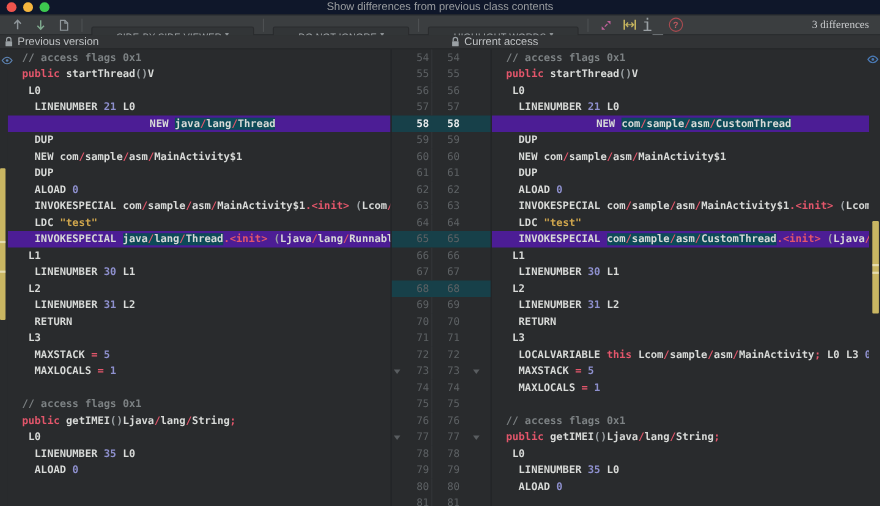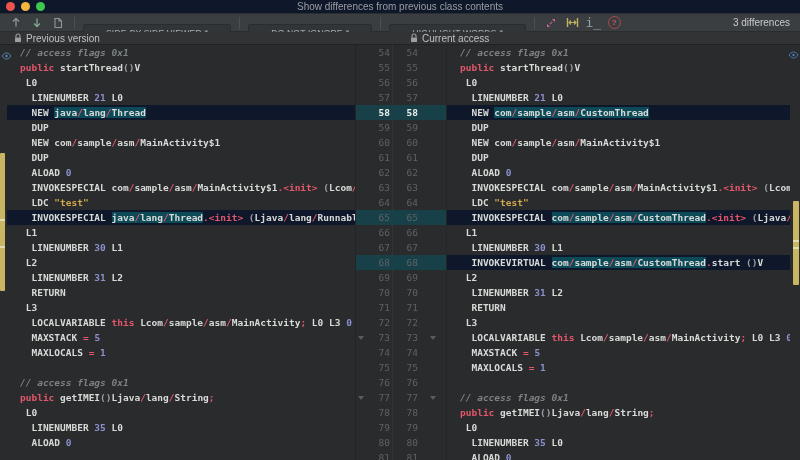--- a/index.html
+++ b/index.html
@@ -15,54 +15,54 @@
 
   
   .toolbar{position:relative;height:17px;background:#3b3e40;display:flex;align-items:center;
        padding:0 8px;gap:5px;border-bottom:1px solid #2a2c2e;}
   .tb-icon{display:flex;align-items:center;justify-content:center;width:16px;height:14px;cursor:default;}
   .tb-sep{width:1px;height:12px;background:#4d5052;margin:0 3px;}
   .tb-btn{display:flex;align-items:center;gap:3px;height:18px;padding:0 22px;background:#323537;
        border:1px solid #2a2c2e;border-radius:2px;color:#a6abae;font-size:8.5px;letter-spacing:.2px;margin-top:20px;}
   .caret{color:#8b9093;font-size:7px;line-height:1;font-family:"DejaVu Sans",sans-serif;}
   .spacer{flex:1;}
-  .diff-count{color:#c9cbcd;font-size:10px;padding-right:2px;}
+  .diff-count{color:#c9cbcd;font-size:10px;padding-right:2px;font-family:Liberation Serif, serif;}
   .help-ic{width:11px;height:11px;border:1.5px solid #a84b50;border-radius:50%;color:#c25b61;
        font-size:8px;font-weight:bold;display:flex;align-items:center;justify-content:center;}
-  .info-ic{color:#9aa0a4;font-size:13px;font-family:"DejaVu Sans Mono",monospace;line-height:1;}
+  .info-ic{color:#9aa0a4;font-size:16px;font-family:"DejaVu Sans Mono",monospace;line-height:1;}
 
   
   .pane-headers{position:relative;height:12px;background:#313335;border-bottom:1px solid #202224;}
   .pane-title{position:absolute;top:0;display:flex;align-items:center;gap:4px;
        color:#bfc2c4;font-size:10px;height:12px;}
-  .pane-title.left{left:14px;}
+  .pane-title.left{left:4px;}
   .pane-title.right{left:410px;}
 
   
   .diffbody{position:relative;display:flex;height:418px;background:#292b2d;}
   .sb{position:relative;background:#292b2d;}
   .sb-left{width:7px;}
   .sb-right{width:10px;}
   .thumb{position:absolute;background:#c9b662;border-radius:1px;}
   .thumb-l{left:0;width:5px;top:108px;height:138px;}
   .thumb-r{right:1px;width:6px;top:156px;height:84px;}
   .tick{position:absolute;height:2px;background:rgba(255,255,250,.5);}
   .sb-left .tick{left:0;width:5px;}
   .sb-right .tick{right:1px;width:6px;}
 
   .pane{overflow:hidden;position:relative;}
   .pane-left{width:348px;border-right:1px solid #222426;}
   .pane-right{flex:1;}
 
   .cl{height:15px;line-height:15px;white-space:pre;overflow:hidden;padding-left:13px;
       font-family:"DejaVu Sans Mono",monospace;font-size:9.5px;font-weight:600;color:#d8dad8;}
-  .cl.chg{background:#0f172a;}
+  .cl.chg{background:#4c1d95;text-align:center;}
   .hl{background:#0d4a58;}
   .tk-txt,.tk-path{color:#d8dad8;}
-  .tk-cmt{color:#7d8284;font-style:italic;font-weight:600;}
+  .tk-cmt{color:#7d8284;font-weight:600;}
   .tk-kw{color:#e3566b;}
   .tk-op{color:#e3566b;}
   .tk-num{color:#8e90ce;}
   .tk-str{color:#cfa64d;}
   .tk-pun{color:#9ba1a4;}
 
   
   .gutter{width:90px;background:#292b2d;border-right:1px solid #222426;}
   .g-row{display:grid;grid-template-columns:10px 26px 36px 1fr;height:15px;line-height:15px;
       font-family:"DejaVu Sans Mono",monospace;font-size:9.5px;color:#5e6265;}
@@ -190,21 +190,20 @@
         <div class="cl"><span class="tk-txt">  ALOAD </span><span class="tk-num">0</span></div>
         <div class="cl"><span class="tk-txt">  INVOKESPECIAL </span><span class="tk-path">com<span class="tk-op">/</span>sample<span class="tk-op">/</span>asm<span class="tk-op">/</span>MainActivity$1</span><span class="tk-op">.&lt;init&gt;</span><span class="tk-pun"> (</span><span class="tk-path">Lcom<span class="tk-op">/</span>sa</span></div>
         <div class="cl"><span class="tk-txt">  LDC </span><span class="tk-str">"test"</span></div>
         <div class="cl chg"><span class="tk-txt">  INVOKESPECIAL </span><span class="tk-path hl">java<span class="tk-op">/</span>lang<span class="tk-op">/</span>Thread</span><span class="tk-op">.&lt;init&gt;</span><span class="tk-pun"> (</span><span class="tk-path">Ljava<span class="tk-op">/</span>lang<span class="tk-op">/</span>Runnable</span></div>
         <div class="cl"><span class="tk-txt"> L1</span></div>
         <div class="cl"><span class="tk-txt">  LINENUMBER </span><span class="tk-num">30</span><span class="tk-txt"> L1</span></div>
         <div class="cl"><span class="tk-txt"> L2</span></div>
         <div class="cl"><span class="tk-txt">  LINENUMBER </span><span class="tk-num">31</span><span class="tk-txt"> L2</span></div>
         <div class="cl"><span class="tk-txt">  RETURN</span></div>
         <div class="cl"><span class="tk-txt"> L3</span></div>
-        <div class="cl"><span class="tk-txt">  LOCALVARIABLE </span><span class="tk-kw">this</span><span class="tk-txt"> </span><span class="tk-path">Lcom<span class="tk-op">/</span>sample<span class="tk-op">/</span>asm<span class="tk-op">/</span>MainActivity</span><span class="tk-op">;</span><span class="tk-txt"> L0 L3 </span><span class="tk-num">0</span></div>
         <div class="cl"><span class="tk-txt">  MAXSTACK </span><span class="tk-op">=</span><span class="tk-txt"> </span><span class="tk-num">5</span></div>
         <div class="cl"><span class="tk-txt">  MAXLOCALS </span><span class="tk-op">=</span><span class="tk-txt"> </span><span class="tk-num">1</span></div>
         <div class="cl"></div>
         <div class="cl"><span class="tk-cmt">// access flags 0x1</span></div>
         <div class="cl"><span class="tk-kw">public</span><span class="tk-txt"> getIMEI</span><span class="tk-pun">()</span><span class="tk-path">Ljava<span class="tk-op">/</span>lang<span class="tk-op">/</span>String</span><span class="tk-op">;</span></div>
         <div class="cl"><span class="tk-txt"> L0</span></div>
         <div class="cl"><span class="tk-txt">  LINENUMBER </span><span class="tk-num">35</span><span class="tk-txt"> L0</span></div>
         <div class="cl"><span class="tk-txt">  ALOAD </span><span class="tk-num">0</span></div>
       </div>
 
@@ -395,21 +394,20 @@
         <div class="cl chg"><span class="tk-txt">  NEW </span><span class="tk-path hl">com<span class="tk-op">/</span>sample<span class="tk-op">/</span>asm<span class="tk-op">/</span>CustomThread</span></div>
         <div class="cl"><span class="tk-txt">  DUP</span></div>
         <div class="cl"><span class="tk-txt">  NEW </span><span class="tk-path">com<span class="tk-op">/</span>sample<span class="tk-op">/</span>asm<span class="tk-op">/</span>MainActivity$1</span></div>
         <div class="cl"><span class="tk-txt">  DUP</span></div>
         <div class="cl"><span class="tk-txt">  ALOAD </span><span class="tk-num">0</span></div>
         <div class="cl"><span class="tk-txt">  INVOKESPECIAL </span><span class="tk-path">com<span class="tk-op">/</span>sample<span class="tk-op">/</span>asm<span class="tk-op">/</span>MainActivity$1</span><span class="tk-op">.&lt;init&gt;</span><span class="tk-pun"> (</span><span class="tk-path">Lcomsam</span></div>
         <div class="cl"><span class="tk-txt">  LDC </span><span class="tk-str">"test"</span></div>
         <div class="cl chg"><span class="tk-txt">  INVOKESPECIAL </span><span class="tk-path hl">com<span class="tk-op">/</span>sample<span class="tk-op">/</span>asm<span class="tk-op">/</span>CustomThread</span><span class="tk-op">.&lt;init&gt;</span><span class="tk-pun"> (</span><span class="tk-path">Ljava<span class="tk-op">/</span>lang</span></div>
         <div class="cl"><span class="tk-txt"> L1</span></div>
         <div class="cl"><span class="tk-txt">  LINENUMBER </span><span class="tk-num">30</span><span class="tk-txt"> L1</span></div>
-        <div class="cl chg"><span class="tk-txt">  INVOKEVIRTUAL </span><span class="tk-path hl">com<span class="tk-op">/</span>sample<span class="tk-op">/</span>asm<span class="tk-op">/</span>CustomThread</span><span class="tk-op">.</span><span class="tk-txt">start </span><span class="tk-pun">()</span><span class="tk-txt">V</span></div>
         <div class="cl"><span class="tk-txt"> L2</span></div>
         <div class="cl"><span class="tk-txt">  LINENUMBER </span><span class="tk-num">31</span><span class="tk-txt"> L2</span></div>
         <div class="cl"><span class="tk-txt">  RETURN</span></div>
         <div class="cl"><span class="tk-txt"> L3</span></div>
         <div class="cl"><span class="tk-txt">  LOCALVARIABLE </span><span class="tk-kw">this</span><span class="tk-txt"> </span><span class="tk-path">Lcom<span class="tk-op">/</span>sample<span class="tk-op">/</span>asm<span class="tk-op">/</span>MainActivity</span><span class="tk-op">;</span><span class="tk-txt"> L0 L3 </span><span class="tk-num">0</span></div>
         <div class="cl"><span class="tk-txt">  MAXSTACK </span><span class="tk-op">=</span><span class="tk-txt"> </span><span class="tk-num">5</span></div>
         <div class="cl"><span class="tk-txt">  MAXLOCALS </span><span class="tk-op">=</span><span class="tk-txt"> </span><span class="tk-num">1</span></div>
         <div class="cl"></div>
         <div class="cl"><span class="tk-cmt">// access flags 0x1</span></div>
         <div class="cl"><span class="tk-kw">public</span><span class="tk-txt"> getIMEI</span><span class="tk-pun">()</span><span class="tk-path">Ljava<span class="tk-op">/</span>lang<span class="tk-op">/</span>String</span><span class="tk-op">;</span></div>

